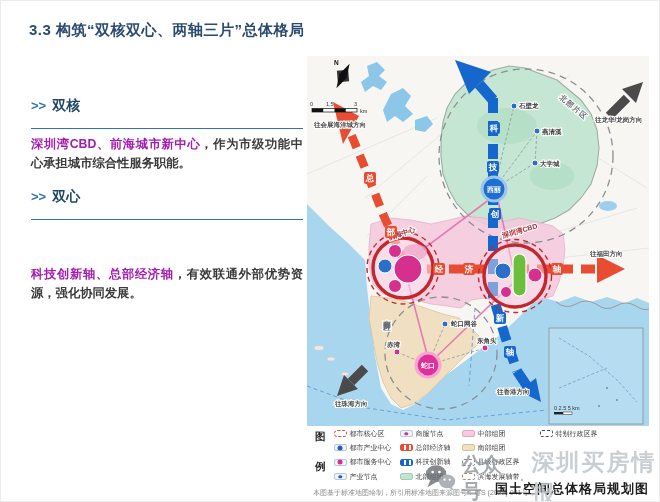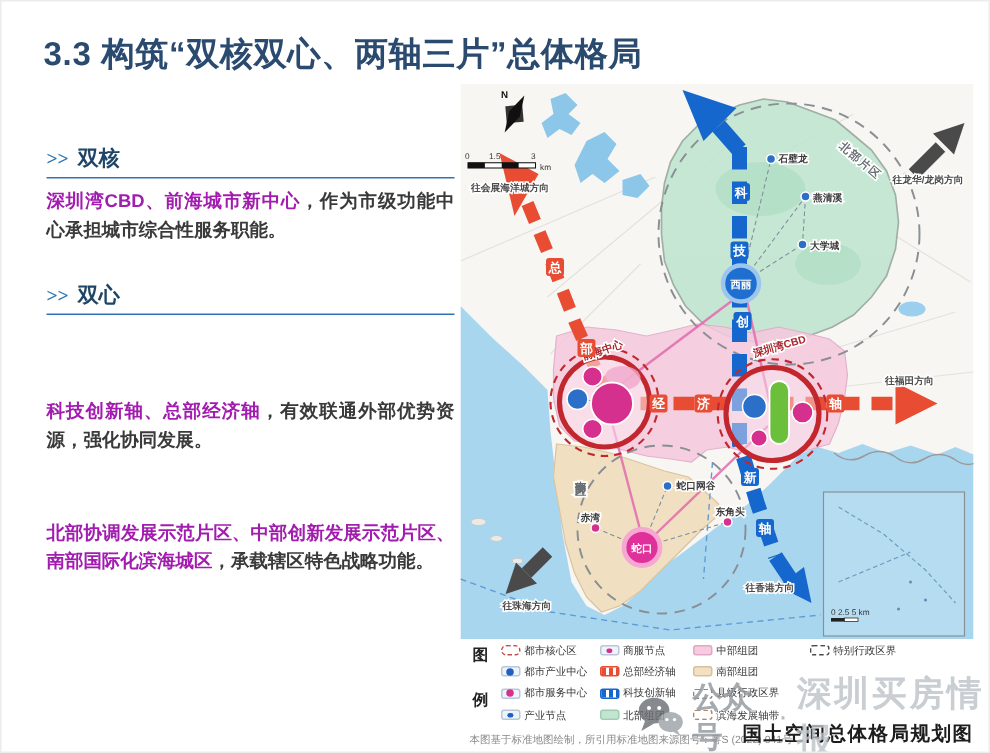--- a/index.html
+++ b/index.html
@@ -1,20 +1,20 @@
 <!DOCTYPE html>
 <html><head>
 <meta charset="utf-8">
 <style>
   html,body{margin:0;padding:0;background:#fff;}
   #page{position:relative;width:660px;height:502px;background:#fff;overflow:hidden;
         font-family:"Liberation Sans","DejaVu Sans",sans-serif;border:1px solid #ececec;box-sizing:border-box;}
-  #slide-title{position:absolute;left:28px;top:20px;font-size:22px;font-weight:bold;color:#2b4a6f;letter-spacing:.5px;}
+  #slide-title{position:absolute;left:28px;top:20px;font-size:15px;font-weight:bold;color:#2b4a6f;letter-spacing:.5px;}
   .sec{position:absolute;left:30px;width:272px;}
-  .sec-head{font-size:14px;font-weight:bold;color:#1f4566;padding-bottom:3px;border-bottom:1.6px solid #2e74b5;font-family:Liberation Serif, serif;}
+  .sec-head{font-size:14px;font-weight:bold;color:#1f4566;padding-bottom:13px;border-bottom:1.6px solid #2e74b5;}
   .sec-head .mk{color:#2e74b5;margin-right:6px;font-size:13px;}
   .sec-body{margin-top:6px;font-size:12.3px;line-height:1.55;font-weight:600;color:#3a3a3a;text-align:justify;}
   .sec-body .hl{color:#a21caf;}
   #map-wrap{position:absolute;left:306px;top:55px;width:342px;height:370px;}
   
   .ml{font-size:6.5px;font-weight:bold;fill:#3a3a3a;stroke:#ffffff;stroke-width:2px;paint-order:stroke;}
   .ml-dir{font-size:6.5px;font-weight:bold;fill:#4a4a4a;stroke:#fff;stroke-width:2px;paint-order:stroke;}
   .ml-zone{font-size:7.5px;font-weight:bold;fill:#6a6f74;stroke:#fff;stroke-width:2.2px;paint-order:stroke;letter-spacing:1px;}
   .ml-core{font-size:7px;font-weight:bold;fill:#a9262c;stroke:#fff;stroke-width:2.2px;paint-order:stroke;}
   .ax-ch{font-size:8.5px;font-weight:bold;fill:#fff;text-anchor:middle;}
@@ -64,21 +64,20 @@
     <div class="sec-head"><span class="mk">&gt;&gt;</span><span>双核</span></div>
     <div class="sec-body"><span class="hl">深圳湾CBD、前海城市新中心</span><span>，作为市级功能中心承担城市综合性服务职能。</span></div>
   </div>
   <div class="sec" style="top:187px">
     <div class="sec-head"><span class="mk">&gt;&gt;</span><span>双心</span></div>
   </div>
   <div class="sec" style="top:258px">
     <div class="sec-body"><span class="hl">科技创新轴、总部经济轴</span><span>，有效联通外部优势资源，强化协同发展。</span></div>
   </div>
   <div class="sec" style="top:339px">
-    <div class="sec-body"><span class="hl">北部协调发展示范片区、中部创新发展示范片区、南部国际化滨海城区</span><span>，承载辖区特色战略功能。</span></div>
   </div>
 
   <div id="map-wrap">
   <svg width="342" height="370" viewBox="0 0 342 370">
 
     <rect x="0" y="0" width="342" height="370" fill="#f7f6f2"></rect>
 
     <g stroke="#e2dfda" stroke-width="0.8" opacity="0.9">
       <path d="M0,118 L130,62" fill="none"></path>
           <path d="M58,142 L180,40" fill="none"></path>

